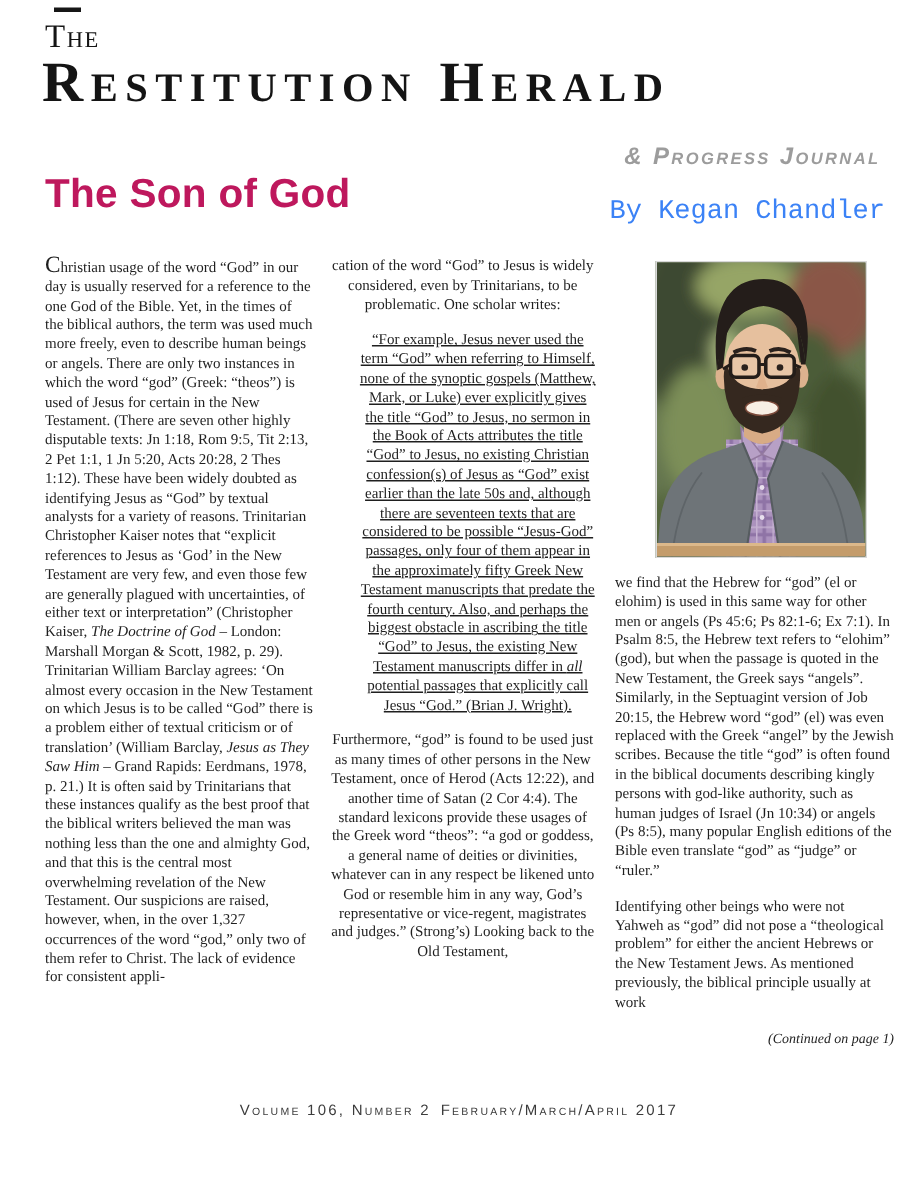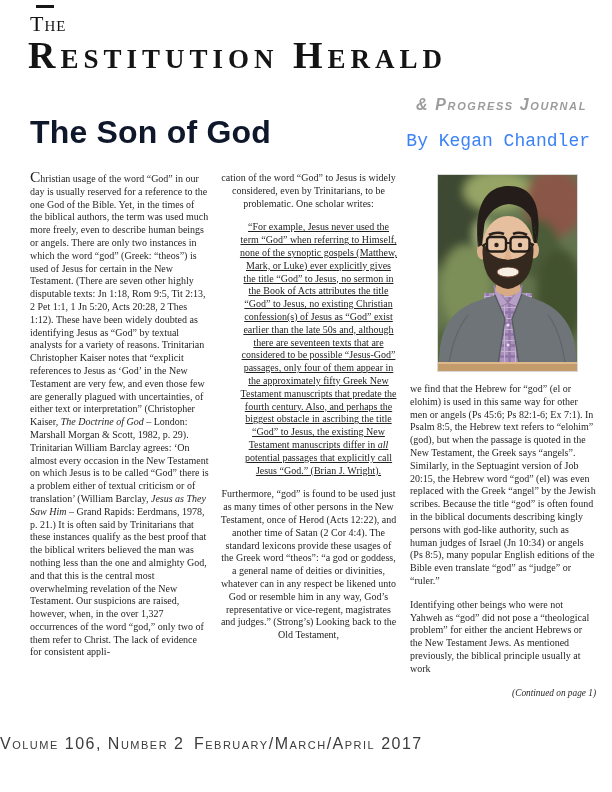--- a/index.html
+++ b/index.html
@@ -16,21 +16,21 @@
     position:absolute;left:28px;top:33px;font-family:"Liberation Serif",serif;
     font-variant:small-caps;font-size:38px;letter-spacing:5px;color:#141414;
     font-weight:700;white-space:nowrap;
   }
   .masthead-subtitle{
     position:absolute;right:25px;top:96px;font-family:"Liberation Sans",sans-serif;
     font-variant:small-caps;font-size:16px;letter-spacing:1.6px;color:#9c9c9c;font-weight:bold;font-style:italic;
   }
   .article-title{
     position:absolute;left:30px;top:114px;font-family:"Liberation Sans",sans-serif;
-    font-weight:bold;font-size:32px;color:#0f172a;letter-spacing:0.2px;
+    font-weight:bold;font-size:27px;color:#be185d;letter-spacing:0.2px;
   }
   .byline{
     position:absolute;right:22px;top:131px;font-family:Liberation Mono, monospace;
     font-size:18px;color:#3b82f6;
   }
   .col{position:absolute;top:172px;font-size:10px;line-height:12.8px;text-align:left;}
   .col-1{left:30px;width:179px;}
   .col-2{left:219px;width:179px;text-align:center;}
   .col-3{left:410px;width:186px;}
   .col p{margin:0 0 11px 0;}
@@ -38,23 +38,23 @@
   .col p.quote{margin-left:20px;text-decoration:underline;}
   .col p.continued{text-align:right;font-style:italic;font-size:9.3px;margin-top:2px;}
   .dropcap{font-size:15.5px;line-height:10px;}
   em{font-style:italic;}
   .photo-frame{
     margin:2px 0 11px 27px;width:139px;height:196px;border:1px solid #d8d8d8;
     box-sizing:content-box;background:#64754e;
   }
   .photo-frame svg{display:block;}
   .footer{
-    position:absolute;left:0;top:735px;width:612px;
+    position:absolute;left:0;top:735px;width:612px;text-align:center;
     font-family:"Liberation Sans",sans-serif;font-variant:small-caps;
-    font-size:16px;letter-spacing:1.5px;color:#3c3c3c;
+    font-size:10px;letter-spacing:1.5px;color:#3c3c3c;
   }
 </style>
 </head>
 <body>
 
 <div class="page">
 
   <div class="top-dash"></div>
 
   <div>

